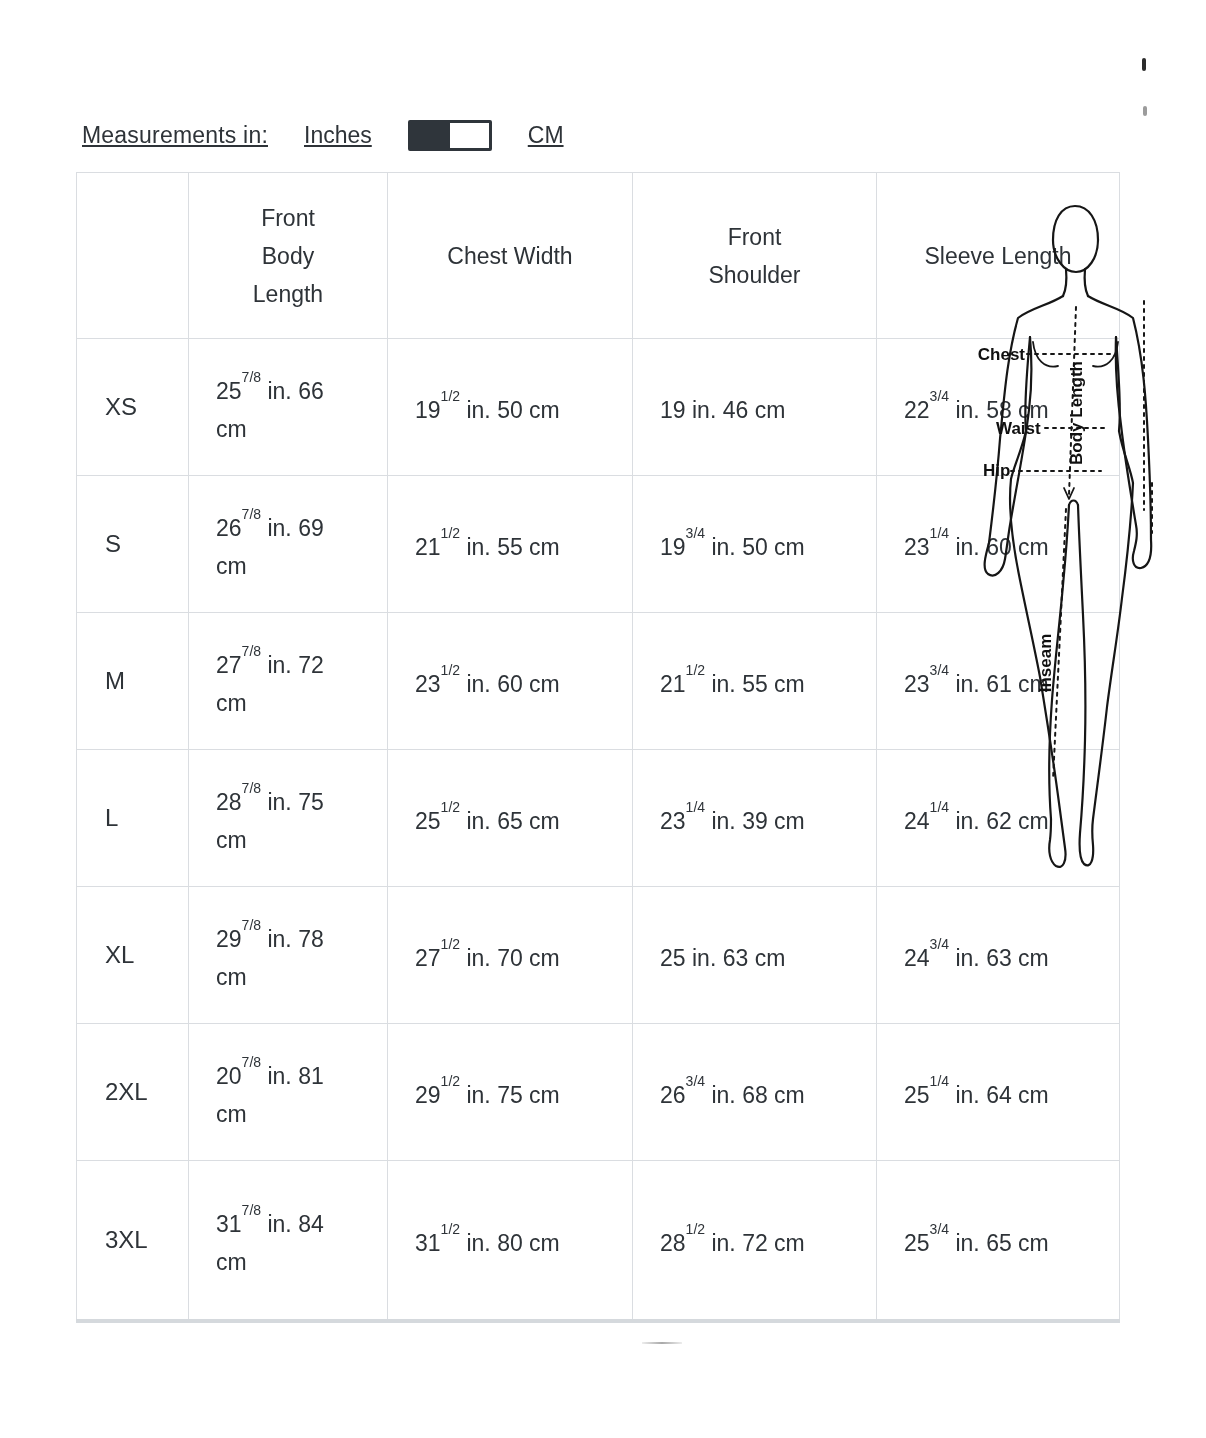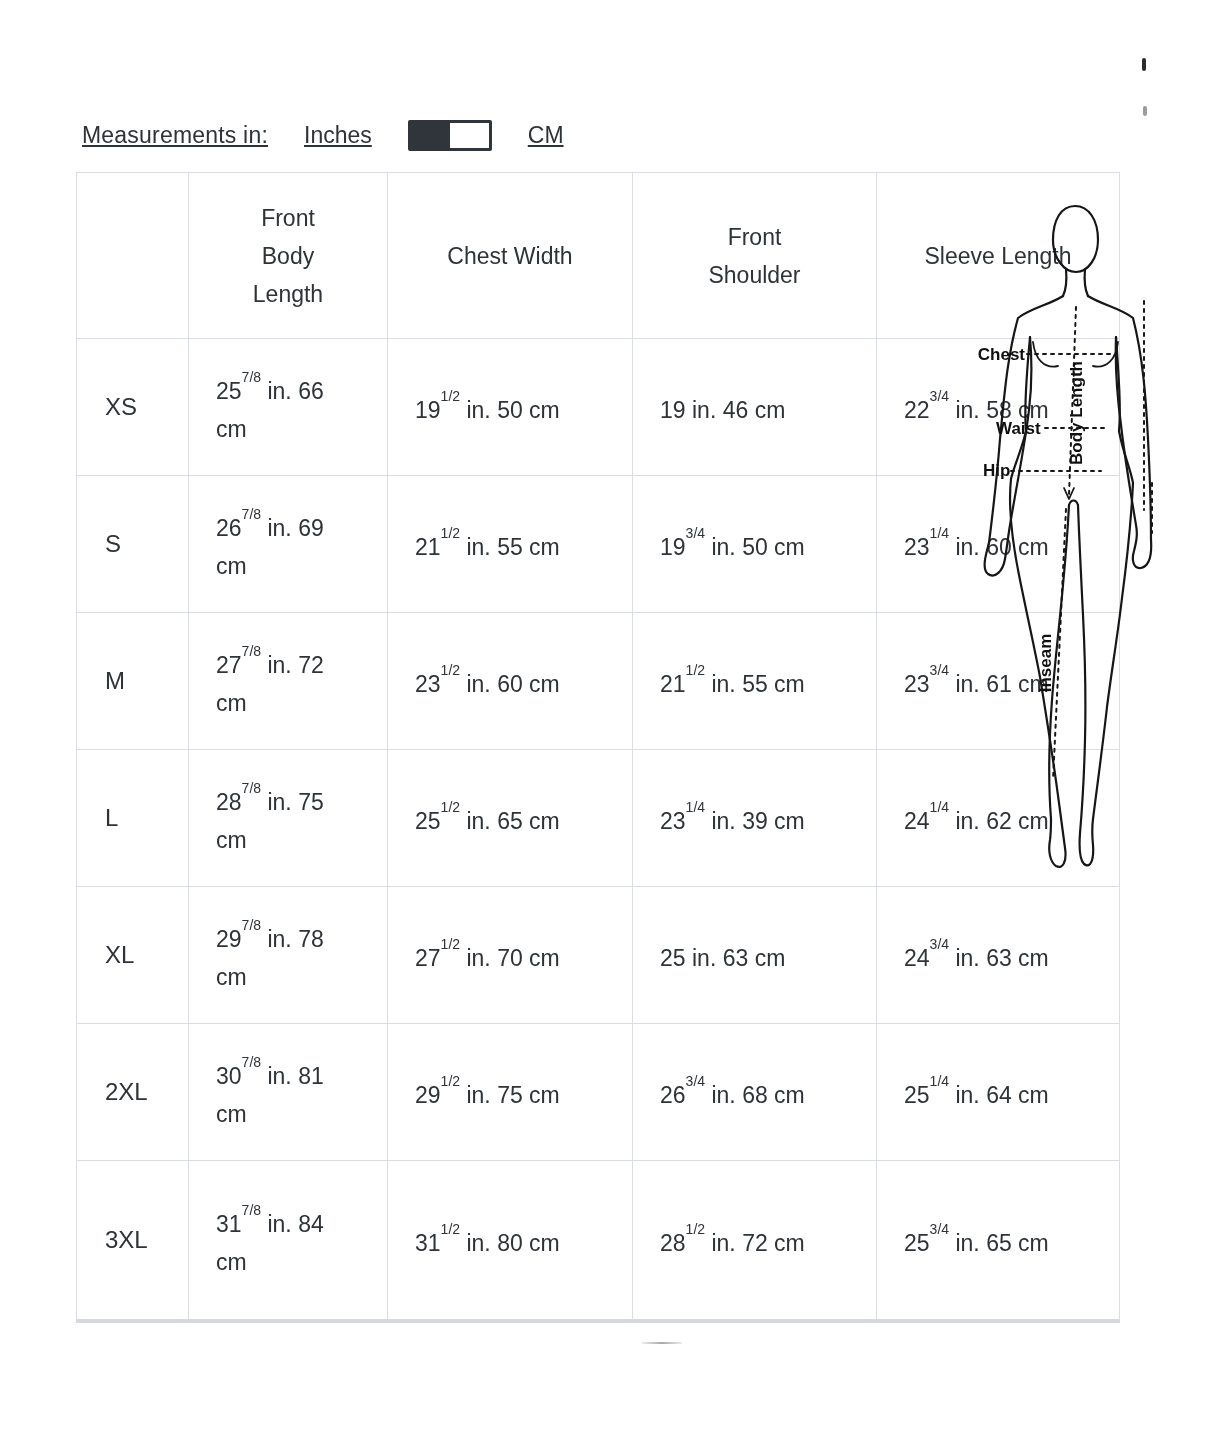--- a/index.html
+++ b/index.html
@@ -117,21 +117,21 @@
       </tr>
       <tr>
         <td class="size-cell">XL</td>
         <td class="val-cell"><span class="front-wrap"><span>29</span><sup class="frac">7/8</sup><span> in. 78 cm</span></span></td>
         <td class="val-cell"><span>27</span><sup class="frac">1/2</sup><span> in. 70 cm</span></td>
         <td class="val-cell"><span>25</span><sup class="frac"></sup><span> in. 63 cm</span></td>
         <td class="val-cell"><span>24</span><sup class="frac">3/4</sup><span> in. 63 cm</span></td>
       </tr>
       <tr>
         <td class="size-cell">2XL</td>
-        <td class="val-cell"><span class="front-wrap"><span>30</span><sup class="frac">7/8</sup><span> in. 81 cm</span></span></td>
+        <td class="val-cell"><span class="front-wrap"><span>20</span><sup class="frac">7/8</sup><span> in. 81 cm</span></span></td>
         <td class="val-cell"><span>29</span><sup class="frac">1/2</sup><span> in. 75 cm</span></td>
         <td class="val-cell"><span>26</span><sup class="frac">3/4</sup><span> in. 68 cm</span></td>
         <td class="val-cell"><span>25</span><sup class="frac">1/4</sup><span> in. 64 cm</span></td>
       </tr>
       <tr>
         <td class="size-cell">3XL</td>
         <td class="val-cell"><span class="front-wrap"><span>31</span><sup class="frac">7/8</sup><span> in. 84 cm</span></span></td>
         <td class="val-cell"><span>31</span><sup class="frac">1/2</sup><span> in. 80 cm</span></td>
         <td class="val-cell"><span>28</span><sup class="frac">1/2</sup><span> in. 72 cm</span></td>
         <td class="val-cell"><span>25</span><sup class="frac">3/4</sup><span> in. 65 cm</span></td>

